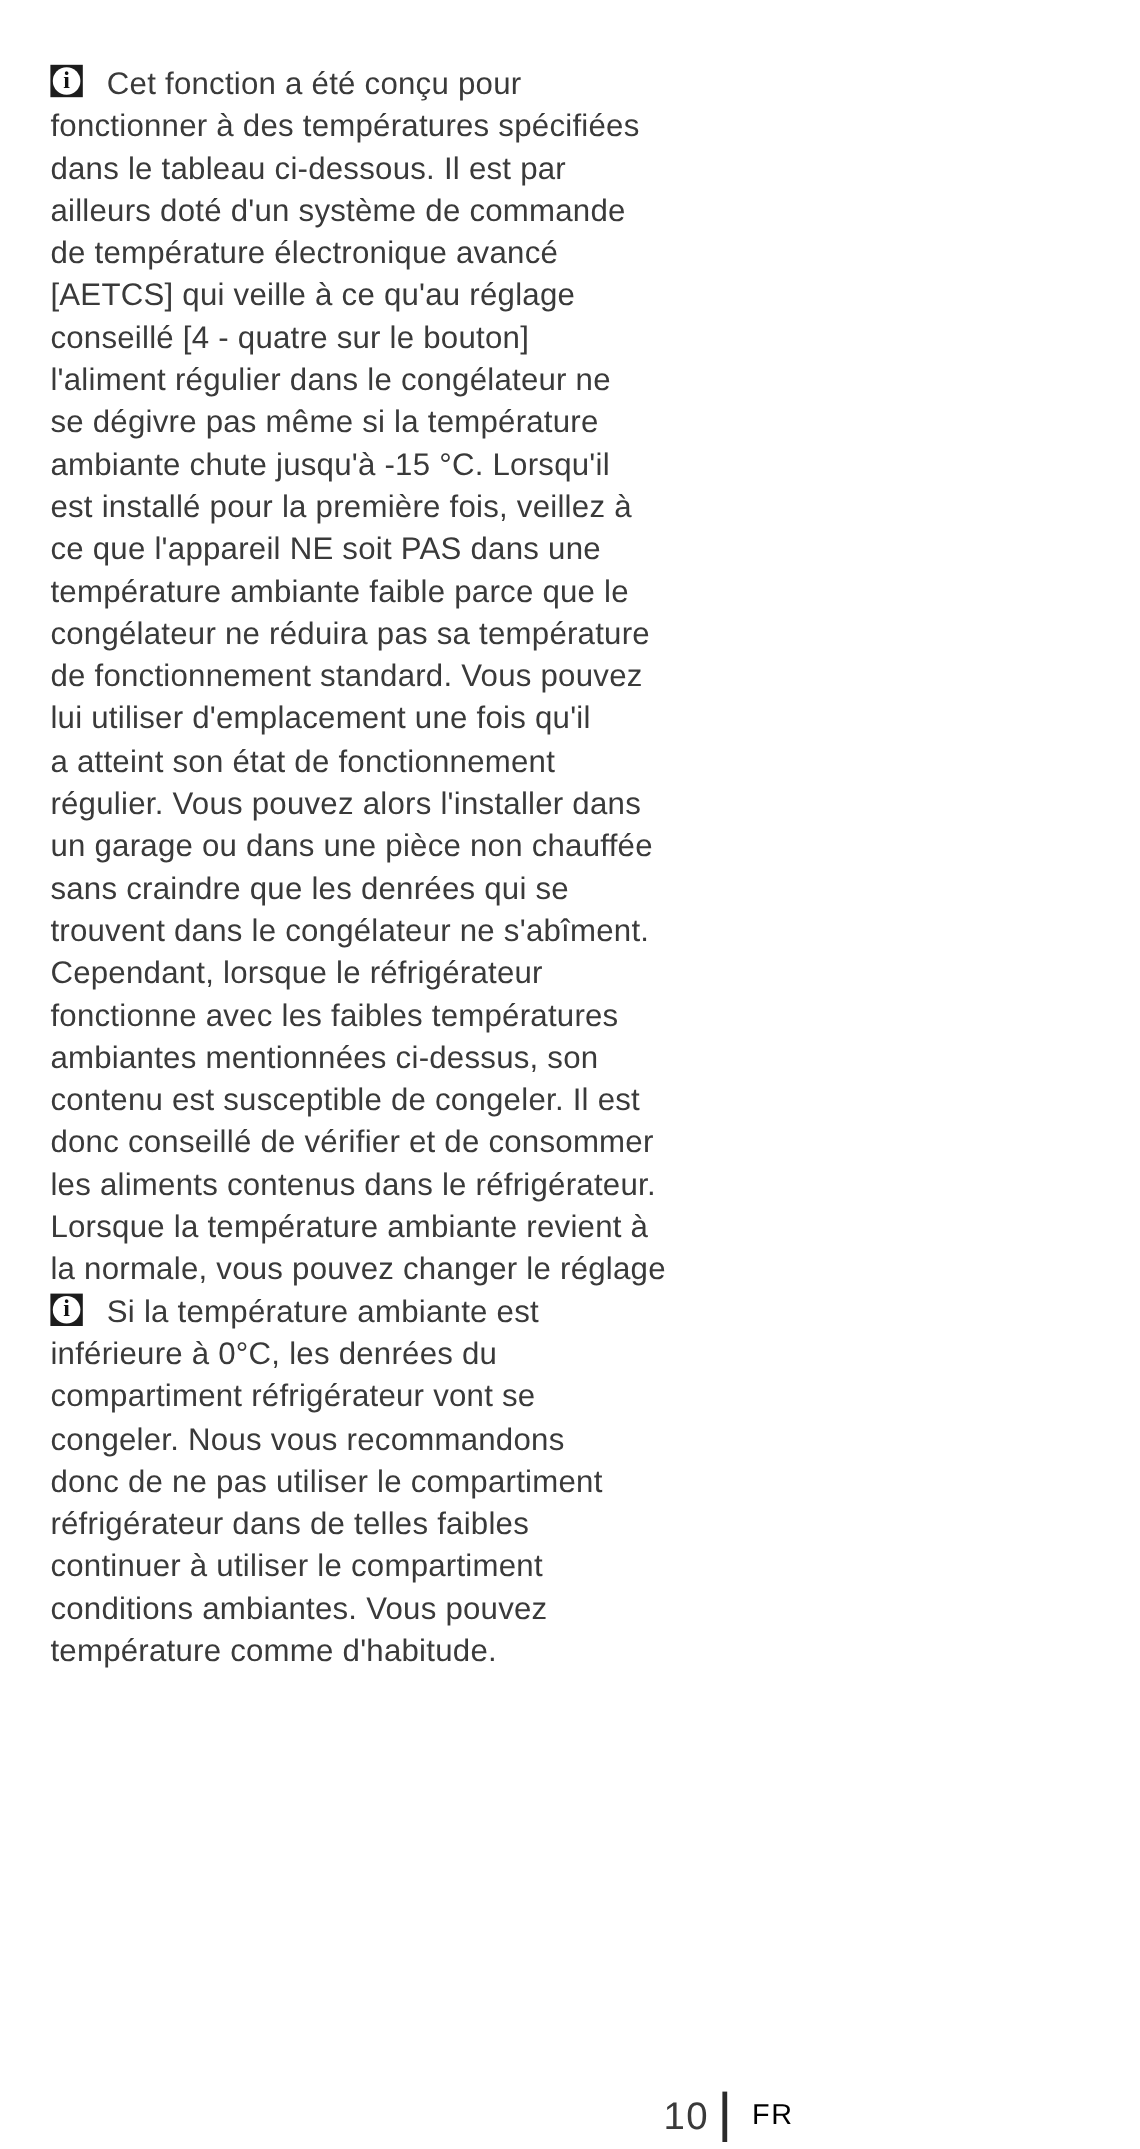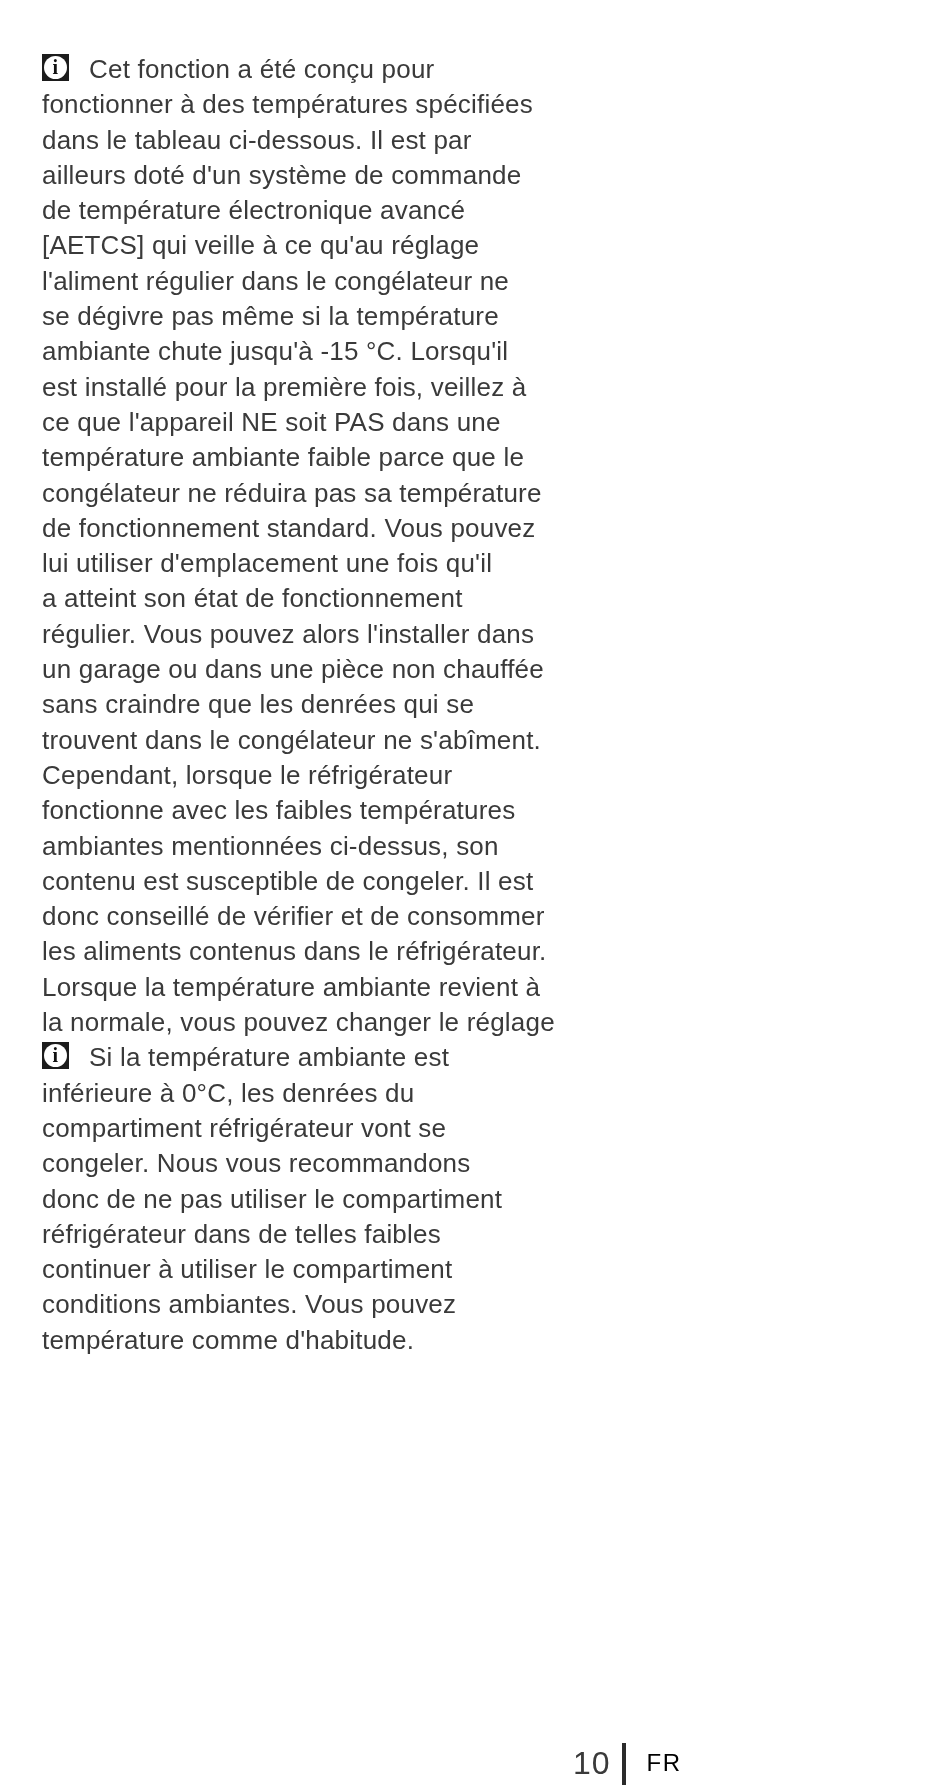--- a/index.html
+++ b/index.html
@@ -47,21 +47,21 @@
     border-radius: 50%;
     color: #111111;
     font-family: "Liberation Serif", serif;
     font-weight: bold;
     font-size: 20px;
     line-height: 22px;
     text-align: center;
   }
   .footer {
     position: absolute;
-    left: 573px;
+    left: 553px;
     top: 1741px;
     height: 44px;
     display: flex;
     align-items: center;
   }
   .page-num {
     font-size: 32px;
     color: #3a3a3a;
     letter-spacing: 1px;
   }
@@ -83,20 +83,21 @@
 <body>
 
 <div class="page">
   <div class="content" id="content">
       <div class="line"><span class="info-icon"><span class="info-circle">i</span></span><span>Cet fonction a été conçu pour</span></div>
       <div class="line">fonctionner à des températures spécifiées</div>
       <div class="line">dans le tableau ci-dessous. Il est par</div>
       <div class="line">ailleurs doté d'un système de commande</div>
       <div class="line">de température électronique avancé</div>
       <div class="line">[AETCS] qui veille à ce qu'au réglage</div>
+      <div class="line">conseillé [4 - quatre sur le bouton]</div>
       <div class="line">l'aliment régulier dans le congélateur ne</div>
       <div class="line">se dégivre pas même si la température</div>
       <div class="line">ambiante chute jusqu'à -15 °C. Lorsqu'il</div>
       <div class="line">est installé pour la première fois, veillez à</div>
       <div class="line">ce que l'appareil NE soit PAS dans une</div>
       <div class="line">température ambiante faible parce que le</div>
       <div class="line">congélateur ne réduira pas sa température</div>
       <div class="line">de fonctionnement standard. Vous pouvez</div>
       <div class="line">lui utiliser d'emplacement une fois qu'il</div>
       <div class="line">a atteint son état de fonctionnement</div>

